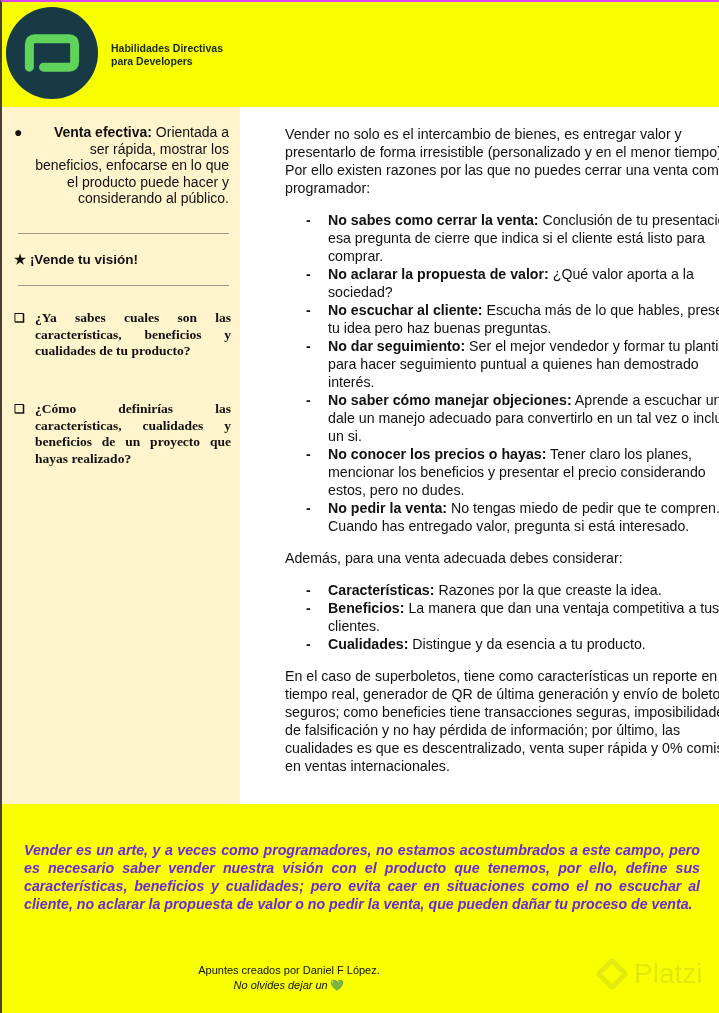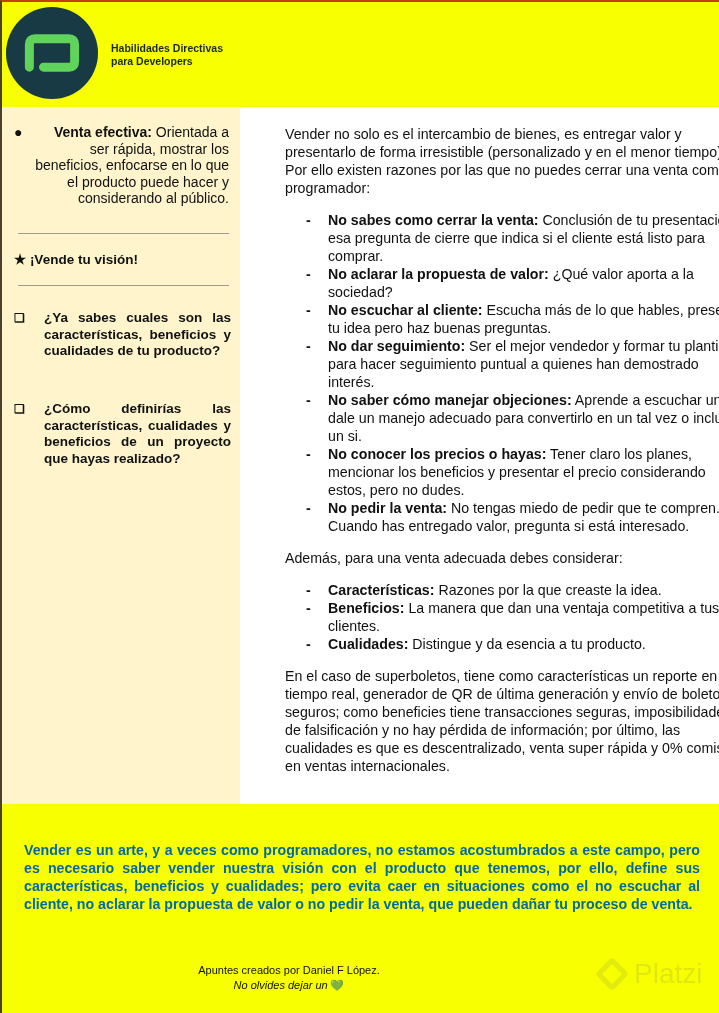--- a/index.html
+++ b/index.html
@@ -1,40 +1,40 @@
 <!DOCTYPE html>
 <html><head>
 <meta charset="utf-8">
 <style>
   * { box-sizing: border-box; margin: 0; padding: 0; }
   html, body { width: 719px; height: 1013px; overflow: hidden; background: #f7ff00; }
   body { font-family: "Liberation Sans", sans-serif; color: #111; }
-  .page { position: relative; width: 719px; height: 1013px; background: #f7ff00; border-left: 2px solid #4a4030; border-top: 2px solid #c2410c; padding-left: 48px; }
+  .page { position: relative; width: 719px; height: 1013px; background: #f7ff00; border-left: 2px solid #4a4030; border-top: 2px solid #d946ef; padding-left: 48px; }
   .header { position: absolute; left: 0; top: 0; width: 717px; height: 105px; background: #f7ff00; }
   .logo { position: absolute; left: 4px; top: 5px; width: 92px; height: 92px; border-radius: 50%; background: #183a45; }
   .logo svg { position: absolute; left: 0; top: 0; }
   .brand { position: absolute; left: 109px; top: 40px; font-size: 10.5px; font-weight: bold; line-height: 13px; color: #1c2a1c; }
   .title { position: absolute; left: 240px; top: 20px; width: 470px; text-align: right; font-size: 26px; font-weight: bold; line-height: 32px; color: #000; padding-right: 14px; }
   .sidebar { position: absolute; left: 0; top: 105px; width: 238px; height: 697px; background: #fff4cc; }
   .main { position: absolute; left: 238px; top: 105px; width: 481px; height: 697px; background: #fff; }
   .sb-bullet { position: absolute; left: 12px; top: 17px; width: 215px; font-size: 14px; line-height: 16.5px; }
   .sb-bullet .dot { position: absolute; left: 0; top: 0; }
   .sb-bullet .txt { margin-left: 20px; display: block; text-align: right; }
   .hr { position: absolute; left: 16px; width: 211px; height: 1px; background: #a09a88; }
   .star { position: absolute; left: 12px; top: 144px; font-size: 13.5px; font-weight: bold; }
   .q { position: absolute; left: 12px; width: 217px; font-size: 13.5px; font-weight: bold; line-height: 16.5px; }
   .q .box { position: absolute; left: 0; top: 0; font-size: 12px; }
-  .q .txt { display: block; margin-left: 30px; text-align: justify; text-align-last: left; }
+  .q .txt { display: block; margin-left: 21px; text-align: justify; text-align-last: left; font-family: Liberation Serif, serif; }
   .main-inner { position: absolute; left: 8px; top: 18px; width: 462px; font-size: 14.2px; line-height: 18px; margin-left: 37px; }
   .main-inner p { margin-bottom: 14px; }
   .main-inner ul { list-style: none; margin: 0 0 14px 0; padding: 0; }
   .main-inner li { position: relative; padding-left: 43px; }
   .main-inner li .dash { position: absolute; left: 21px; top: 0; font-weight: bold; }
   .footer { position: absolute; left: 0; top: 802px; width: 717px; height: 211px; background: #f7ff00; }
-  .foot-text { position: absolute; left: 22px; top: 37px; width: 676px; font-size: 14.2px; font-weight: bold; line-height: 18px; text-align: justify; text-align-last: left; color: #0369a1; }
+  .foot-text { position: absolute; left: 22px; top: 37px; width: 676px; font-size: 14.2px; font-weight: bold; line-height: 18px; text-align: justify; text-align-last: left; color: #6d28d9; font-style: italic; }
   .credit { position: absolute; left: 0; top: 159px; width: 584px; text-align: center; font-size: 11px; line-height: 15px; padding-left: 0; }
   .credit .l1 { display: block; padding-left: 0; margin-left: -10px; }
   .credit .l2 { display: block; font-style: italic; margin-left: -10px; }
   .heart { color: #3fbf4a; font-style: normal; }
   .platzi { position: absolute; left: 594px; top: 152px; width: 120px; height: 40px; opacity: 0.13; }
   .platzi .pd { position: absolute; left: 4px; top: 6px; width: 24px; height: 24px; border: 5px solid #666; transform: rotate(45deg); border-radius: 4px; }
   .platzi .pt { position: absolute; left: 38px; top: 2px; font-size: 28px; color: #555; }
 </style>
 </head>
 <body>

